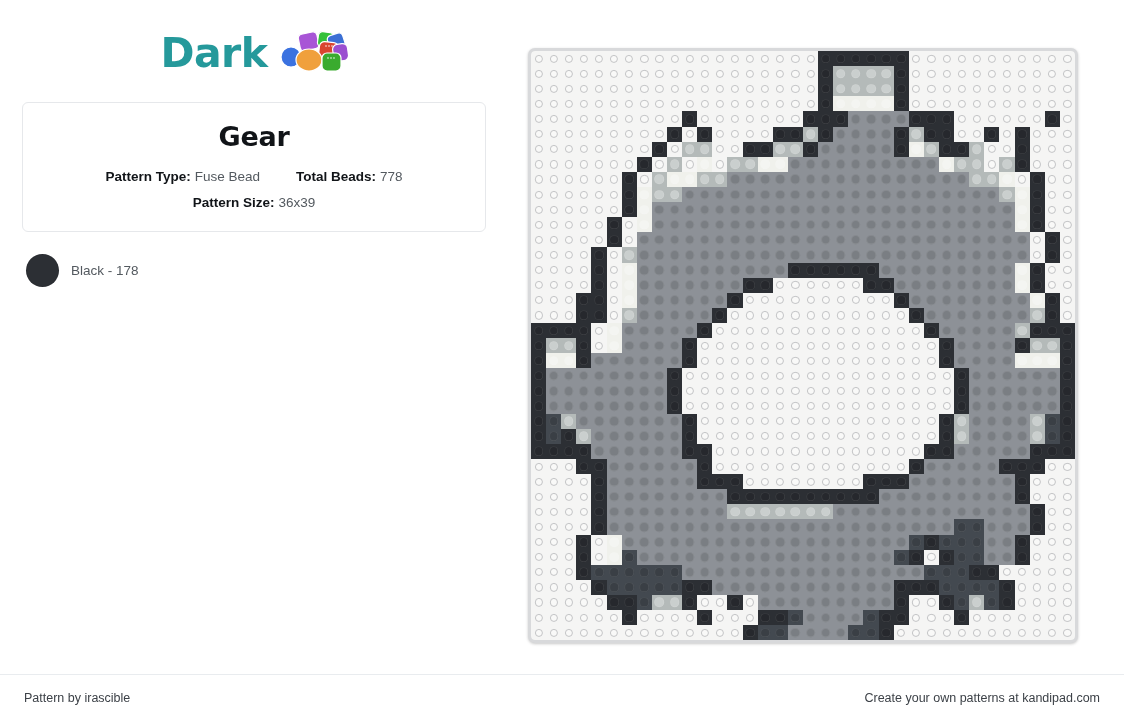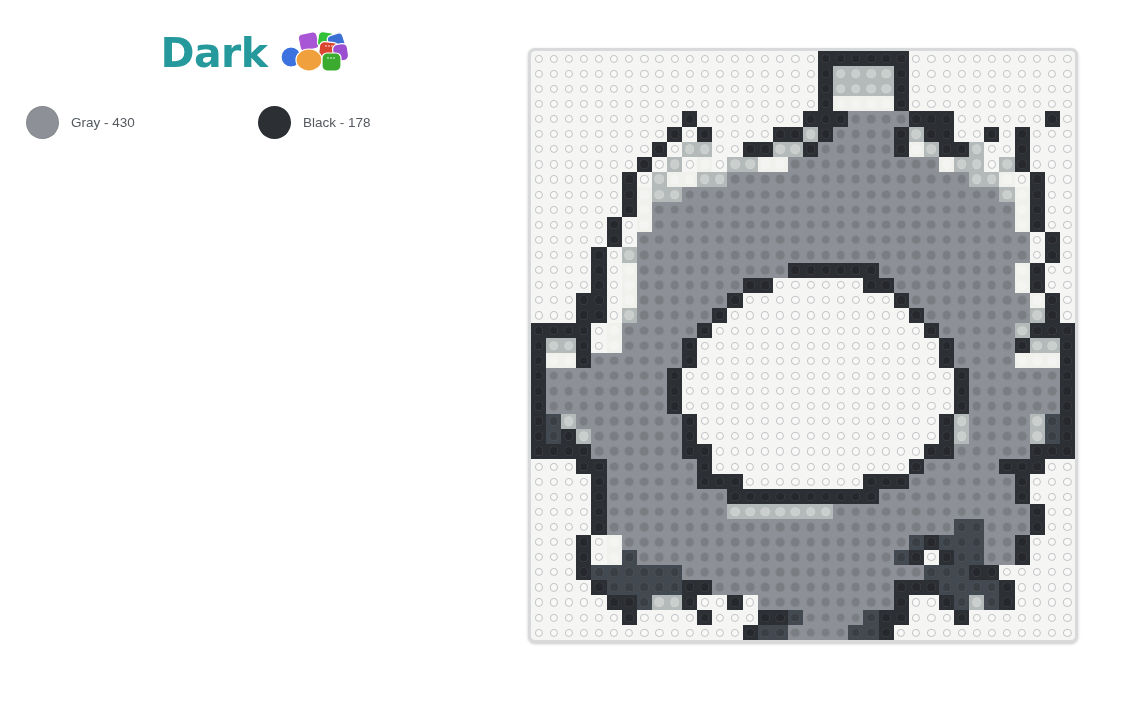--- a/index.html
+++ b/index.html
@@ -153,26 +153,38 @@
               <circle cx="51" cy="15" r="1"></circle>
               <circle cx="54" cy="15" r="1"></circle>
             <circle cx="50" cy="27" r="1"></circle>
               <circle cx="53" cy="27" r="1"></circle>
               <circle cx="56" cy="27" r="1"></circle>
           </g>
         </svg>
       </span>
     </div>
 
+    <div id="info-card">
+      <div id="pattern-title">Gear</div>
+      <div class="meta-row">
+        <span class="meta-item">
+          <span class="meta-label">Pattern Type:</span><span class="meta-value">Fuse Bead</span>
+        </span>
+        <span class="meta-item">
+          <span class="meta-label">Total Beads:</span><span class="meta-value">778</span>
+        </span>
+      </div>
+      <div class="meta-row">
+        <span class="meta-item">
+          <span class="meta-label">Pattern Size:</span><span class="meta-value">36x39</span>
+        </span>
+      </div>
+    </div>
 
     <div id="legend">
-        <div class="legend-item">
-          <span class="swatch" style="background: rgb(141, 145, 151);"></span>
-          <span class="legend-label">Gray - 430</span>
-        </div>
         <div class="legend-item">
           <span class="swatch" style="background: rgb(44, 47, 52);"></span>
           <span class="legend-label">Black - 178</span>
         </div>
       </div>
 
   </div>
 
   <div id="board-wrap">
     <div id="pegboard">
@@ -1578,14 +1590,18 @@
           <span class="cell e" style="background: rgb(245, 245, 244);"></span>
           <span class="cell e" style="background: rgb(245, 245, 244);"></span>
           <span class="cell e" style="background: rgb(245, 245, 244);"></span>
           <span class="cell e" style="background: rgb(245, 245, 244);"></span>
           <span class="cell e" style="background: rgb(245, 245, 244);"></span>
           <span class="cell e" style="background: rgb(245, 245, 244);"></span>
         </div>
     </div>
   </div>
 
+  <div id="footer">
+    <span>Pattern by irascible</span>
+    <span>Create your own patterns at kandipad.com</span>
+  </div>
 
 </div>
 
 </body></html>

